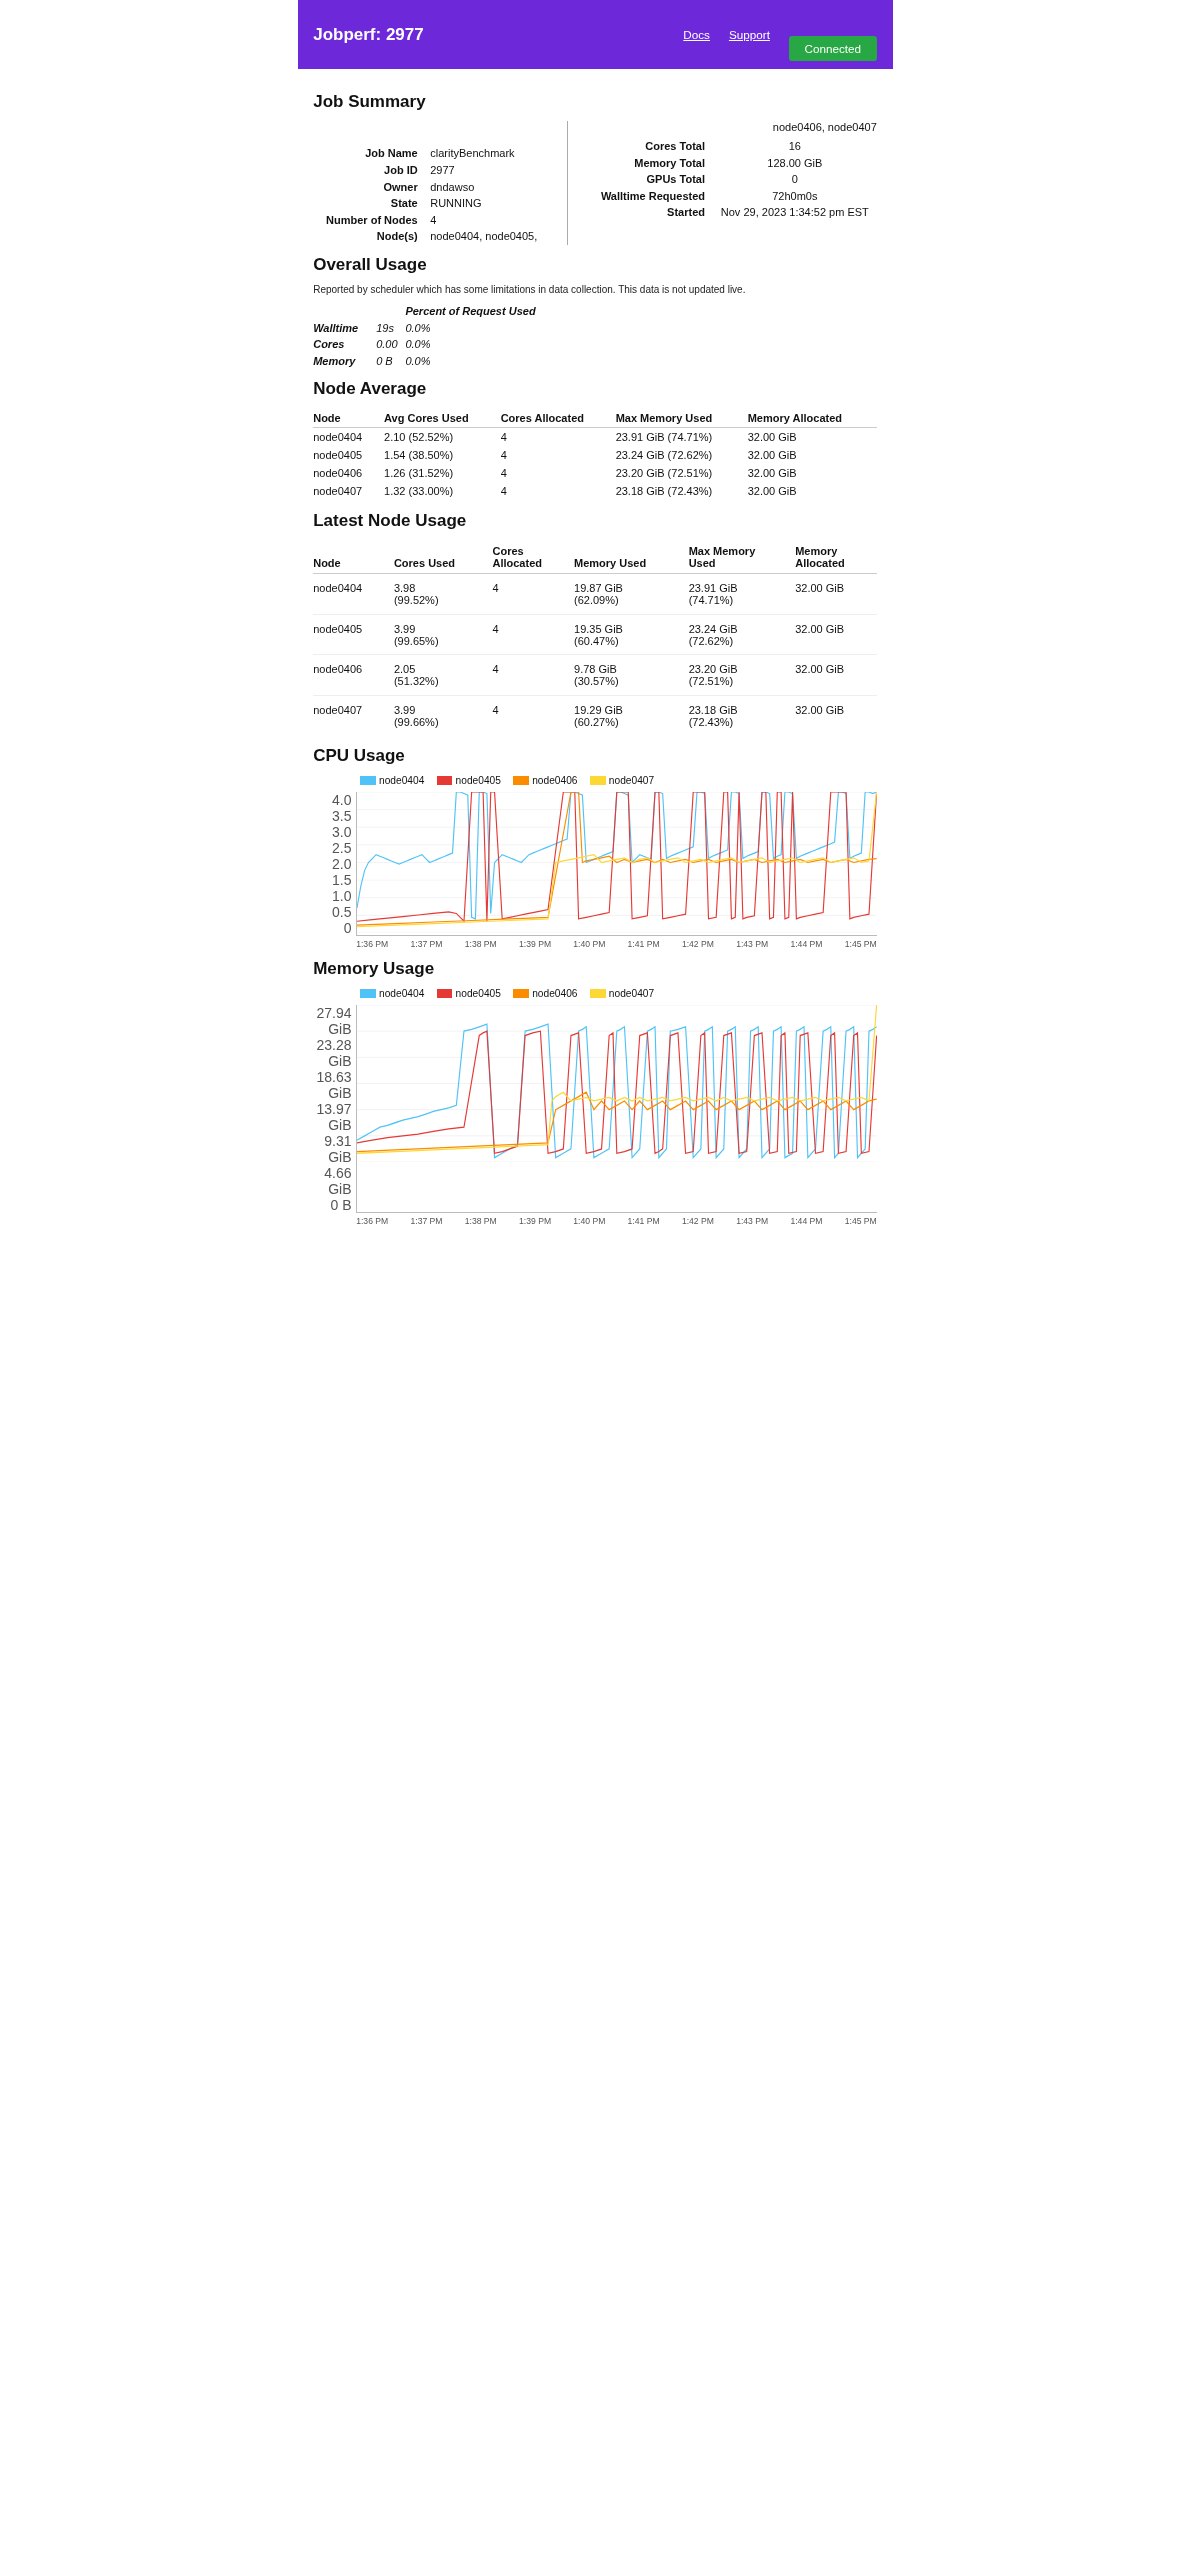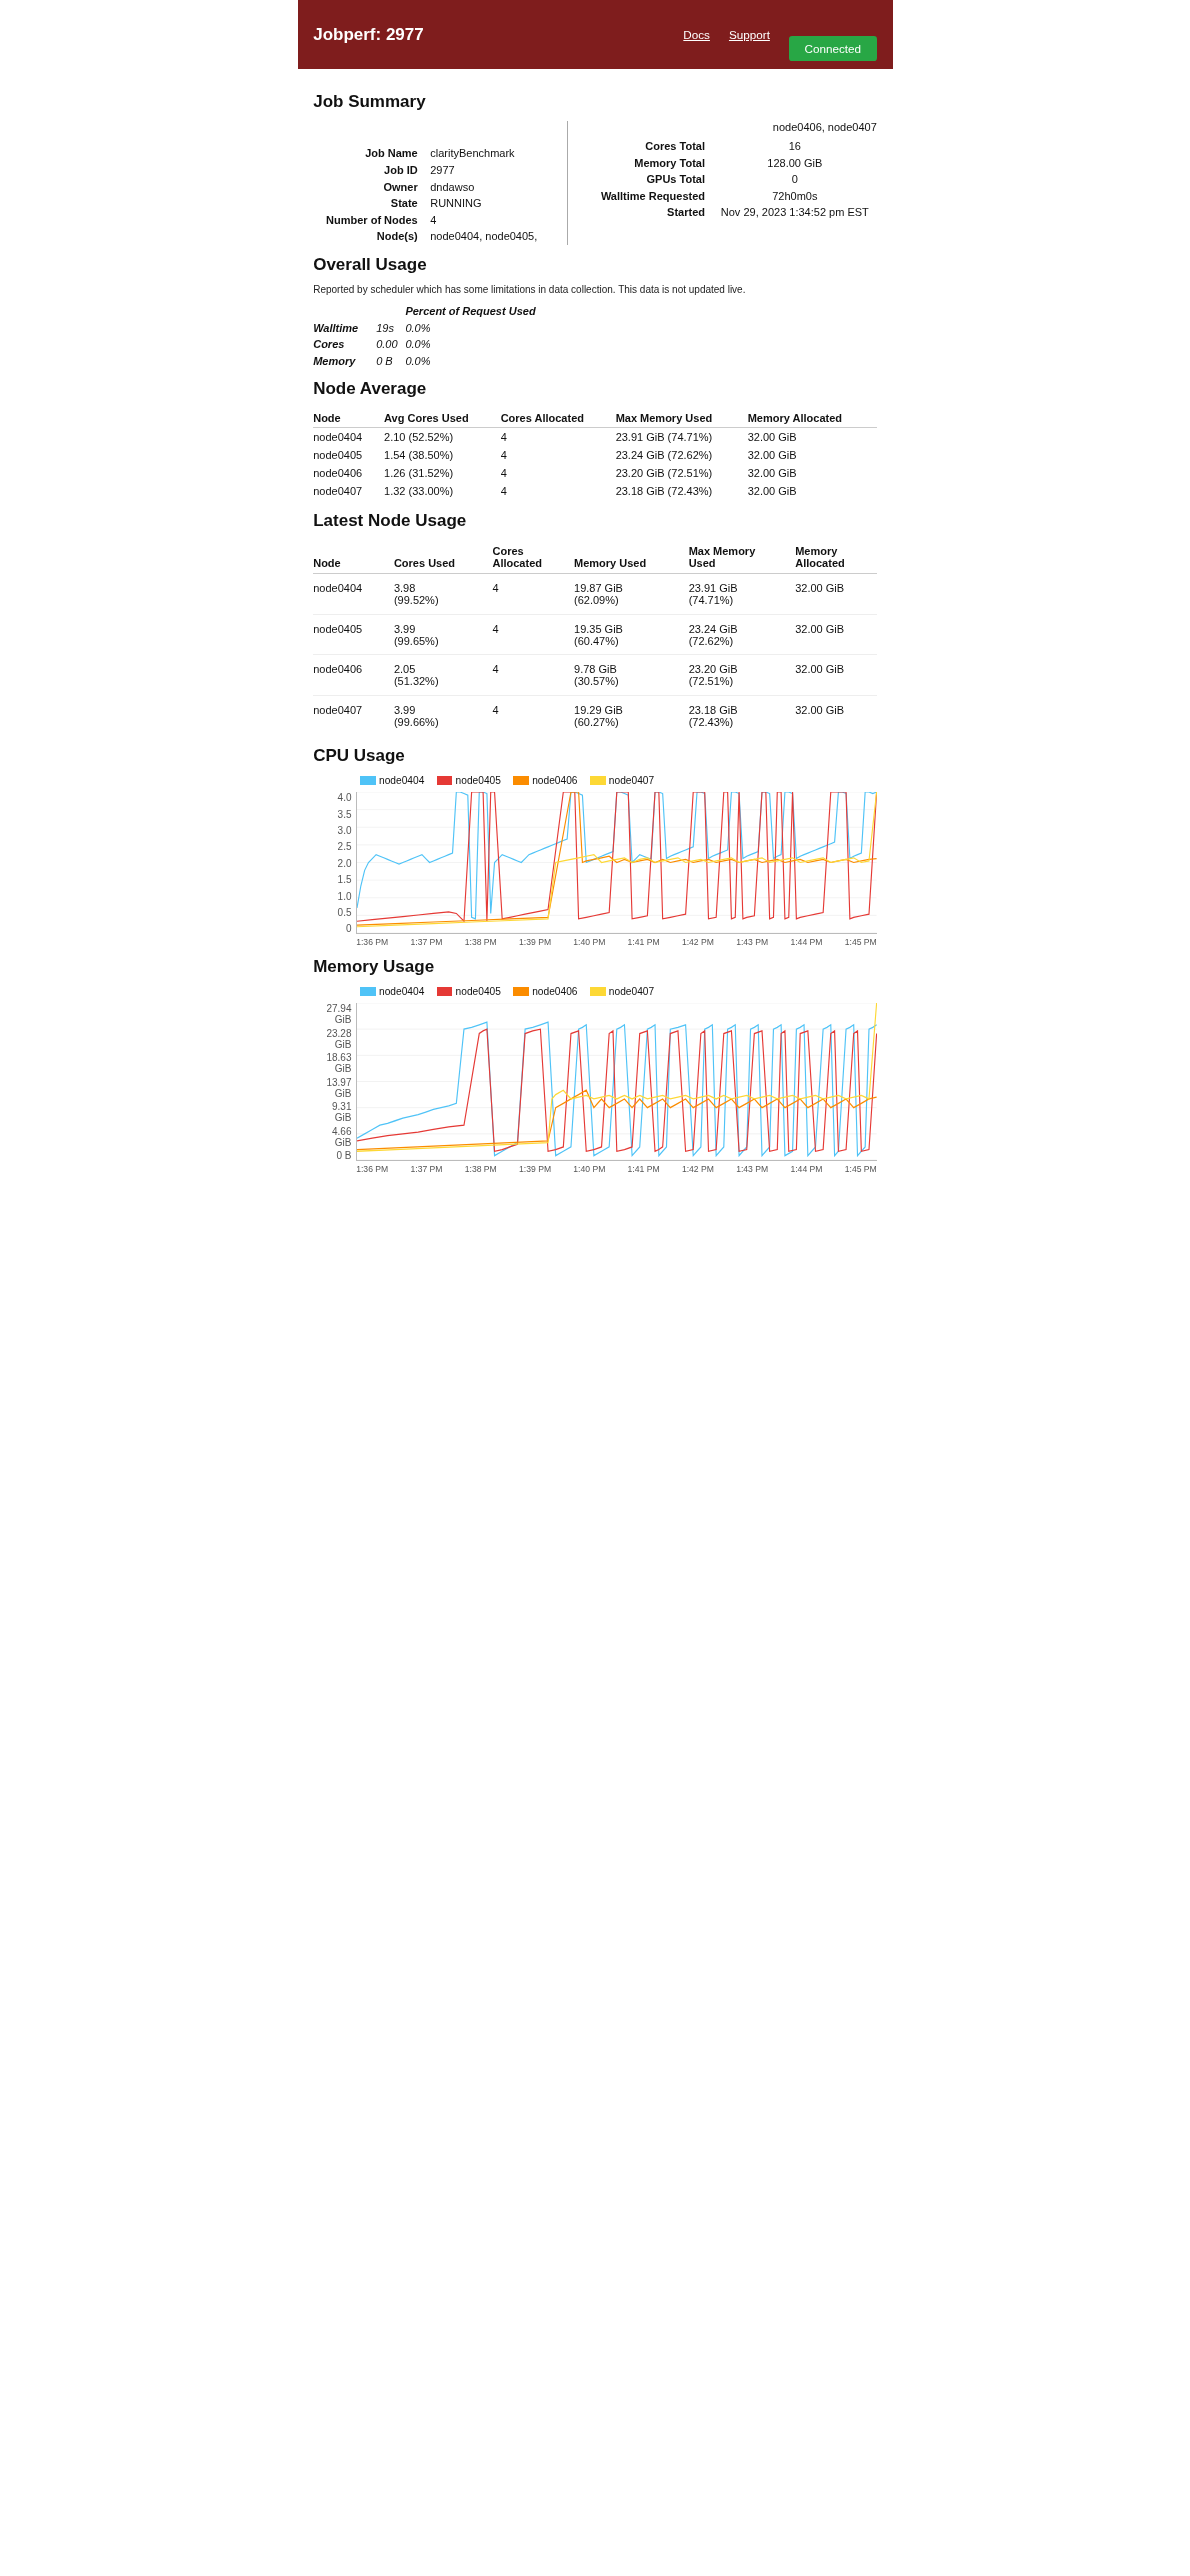--- a/index.html
+++ b/index.html
@@ -1,20 +1,20 @@
 <!DOCTYPE html>
 <html style="font-size:12.5px"><head>
   <meta charset="utf-8">
   <style>
     * { box-sizing: border-box; margin: 0; padding: 0; }
     body { font-family: Arial, sans-serif; font-size: 11px; background: #fff; color: #111; width: 595px; margin: 0 auto; }
 
     
     .header {
-      background: #7f1d1d;
+      background: #6d28d9;
       color: white;
       display: flex;
       align-items: center;
       justify-content: space-between;
       padding: 7.8px 15.7px;
       gap: 31px;
     }
     .header-title { font-size: 17px; font-weight: bold; }
     .header-nav { display: flex; align-items: center; gap: 19px; }
     .header-nav a { color: white; text-decoration: underline; font-size: 11.7px; cursor: pointer; }
@@ -76,21 +76,21 @@
     .latest-table th { text-align: left; font-weight: bold; padding: 4.7px 6.3px 4.7px 0; border-bottom: 0.8px solid #ccc; font-size: 11px; vertical-align: bottom; }
     .latest-table td { padding: 7.8px 6.3px 7.8px 0; vertical-align: top; font-size: 11px; border-bottom: 0.8px solid #eee; }
     .latest-table tr:last-child td { border-bottom: none; }
 
     
     .chart-container { margin-top: 7.8px; position: relative; }
     .chart-legend { display: flex; gap: 12.5px; margin-bottom: 6.3px; margin-left: 47px; font-size: 10.2px; align-items: center; }
     .legend-item { display: flex; align-items: center; gap: 3.1px; }
     .legend-box { width: 15.7px; height: 9.4px; display: inline-block; }
     .chart-area { display: flex; align-items: stretch; }
-    .y-axis { display: flex; flex-direction: column; justify-content: space-between; width: 43px; text-align: right; padding-right: 4.7px; font-size: 10px; color: #555; }
+    .y-axis { display: flex; flex-direction: column; justify-content: space-between; width: 43px; text-align: right; padding-right: 4.7px; font-size: 14px; color: #555; }
     .chart-body { flex: 1; position: relative; border-left: 0.8px solid #bbb; border-bottom: 0.8px solid #bbb; }
     svg.chart-svg { width: 100%; height: 141px; display: block; }
     .x-axis { display: flex; justify-content: space-between; margin-left: 43px; font-size: 8.6px; color: #555; padding-top: 2.3px; }
   </style>
 </head>
 <body>
 
 <div class="header">
   <span class="header-title">Jobperf: 2977</span>
   <div class="header-nav">

